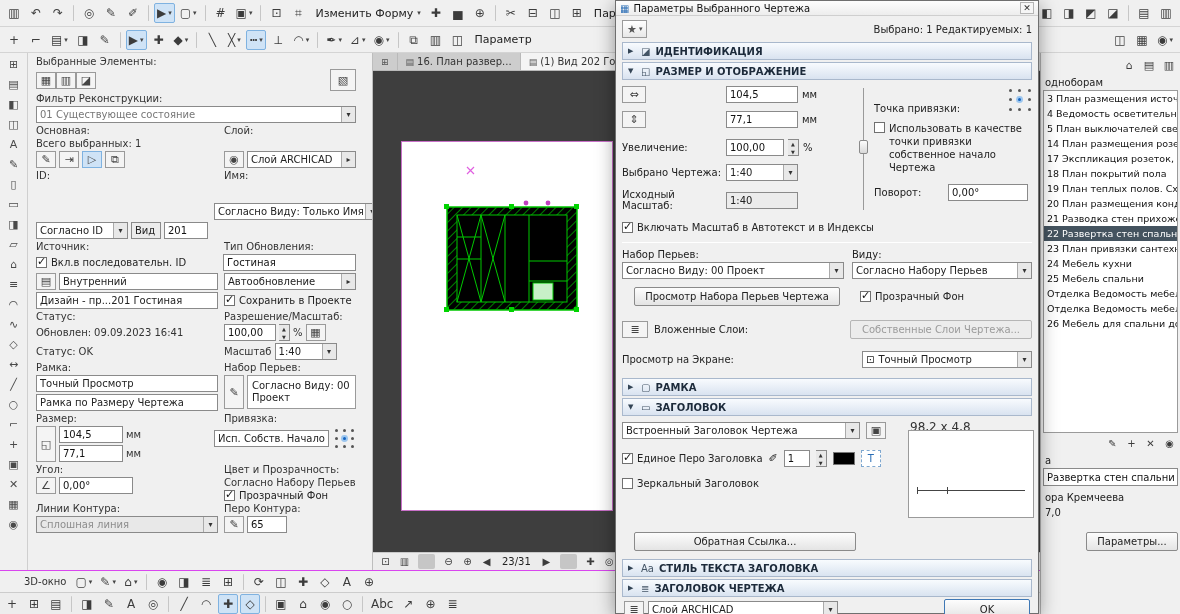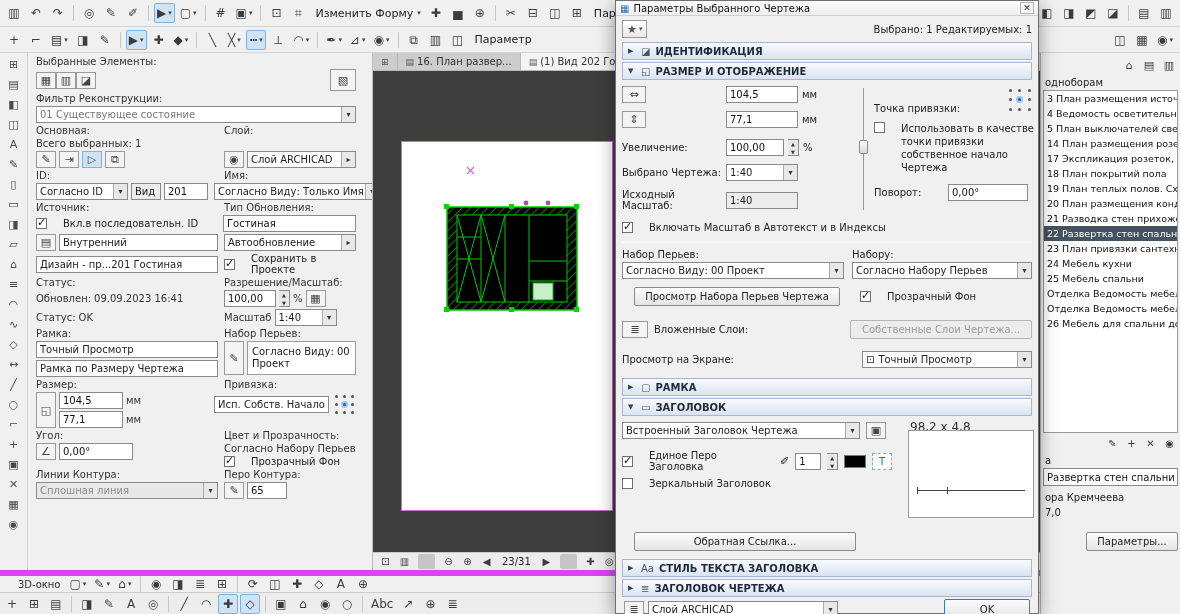--- a/index.html
+++ b/index.html
@@ -16,21 +16,21 @@
   .tbtn.active{background:#cfe3f6;border-color:#7fb2e0}
   .tbtn.sep{min-width:1px;width:1px;height:16px;padding:0;margin:0 3px;background:#c6c6c6;border:none}
   .spacer{flex:1}
   .field,.combo,.flat{background:#fff;border:1px solid #8a8a8a;height:17px;display:flex;align-items:center;padding:0 3px;font-size:10px;white-space:nowrap;overflow:hidden}
   .combo{position:relative;padding-right:15px}
   .combo::after{content:"▾";position:absolute;right:0;top:0;bottom:0;width:13px;display:flex;align-items:center;justify-content:center;font-size:8px;color:#333;background:#e8e8e8;border-left:1px solid #aaa}
   .combo.side::after{content:"▸"}
   .btn{border:1px solid #8a8a8a;background:linear-gradient(#fdfdfd,#e4e4e4);height:19px;display:inline-flex;align-items:center;justify-content:center;padding:0 8px;font-size:10px;border-radius:2px}
   .btn.disabled{color:#9b9b9b;background:#ececec;border-color:#b5b5b5}
   input.fld{background:#fff;border:1px solid #8a8a8a;height:17px;font:10px "DejaVu Sans",sans-serif;padding:0 3px;color:#111}
-  .chk{display:inline-flex;gap:16px;align-items:center;font-size:10px}
+  .chk{display:inline-flex;gap:4px;align-items:center;font-size:10px}
   .chk .box{width:11px;height:11px;border:1px solid #707070;background:#fff;position:relative;flex:none}
   .chk.checked .box::after{content:"✓";position:absolute;left:0px;top:-3px;font-size:11px;color:#111}
   .chk.multiline{align-items:flex-start}
   .spin{display:inline-flex;flex-direction:column;width:11px;height:17px;border:1px solid #8a8a8a;border-left:none;background:#e8e8e8;font-size:5px;line-height:8px;text-align:center;color:#333}
   .icbox{display:inline-flex;align-items:center;justify-content:center;border:1px solid #9a9a9a;background:#f4f4f4;height:17px;min-width:20px;font-size:11px;color:#444}
   .glabel{font-size:10px;color:#333}
   .anchor{display:grid;grid-template-columns:repeat(3,1fr);width:24px;height:24px;background:transparent}
   .anchor i{width:3px;height:3px;background:#555;margin:auto;border-radius:50%}
   .anchor i.sel{background:#1565c0;box-shadow:0 0 0 2px #9cc6ef}
 
@@ -58,21 +58,21 @@
   .tabicon{font-size:9px;color:#555}
   #canvas{position:absolute;left:0;top:18px;right:0;bottom:0;background:#3e3e3e;overflow:hidden}
   #page-svg{position:absolute;left:28px;top:70px}
 
   
   #statusbar{position:absolute;left:373px;top:552px;width:667px;height:18px;background:#ececec;border-top:1px solid #c9c9c9;display:flex;align-items:center;gap:2px;padding:0 4px;z-index:1}
   #statusbar .tbtn{height:15px;min-width:17px;font-size:10px}
   #statusbar .lb{font-size:10px}
 
   
-  #bottom2{position:absolute;left:0;top:570px;width:1180px;height:22px;background:#f0f0f0;border-top:6px solid #d946ef;display:flex;align-items:center;gap:2px;padding:0 14px;z-index:2}
+  #bottom2{position:absolute;left:0;top:570px;width:1180px;height:22px;background:#f0f0f0;border-top:1px solid #d946ef;display:flex;align-items:center;gap:2px;padding:0 20px;z-index:2}
   #bottom2 .win-label{font-size:10px;color:#333;padding:0 4px;min-width:44px}
   #bottom3{position:absolute;left:0;top:592px;width:1180px;height:22px;background:#ededed;border-top:1px solid #cccccc;display:flex;align-items:center;gap:2px;padding:0 2px;z-index:2}
 
   
   #dialog{position:absolute;left:615px;top:0;width:424px;height:614px;background:#f0f0f0;border:1px solid #6f6f6f;box-shadow:0 4px 18px rgba(0,0,0,.4);z-index:30}
   .dtitle{height:15px;display:flex;align-items:center;gap:4px;padding:0 4px;background:linear-gradient(#fdfdfd,#ededed);border-bottom:1px solid #cfcfcf;font-size:10px;color:#111}
   .dtitle .appic{color:#2a6db5;font-size:10px}
   .dtitle .wbtn{width:14px;height:12px;display:flex;align-items:center;justify-content:center;font-size:9px;border:1px solid #b5b5b5;background:#f6f6f6;color:#333}
   .dhead{display:flex;align-items:center;margin:4px 6px 4px 6px}
   .starbtn{display:inline-flex;align-items:center;border:1px solid #9a9a9a;background:linear-gradient(#fff,#e8e8e8);height:18px;padding:0 4px;gap:2px;font-size:11px;color:#555}
@@ -438,21 +438,21 @@
         </div>
     </div>
     <div class="lp-row">
       <div class="lp-l">
         <div class="combo" style="width:92px">
             <span>Согласно ID</span>
           </div>
         <div class="field" style="width:30px;background:#ececec">
             <span>Вид</span>
           </div>
-        <input class="fld" style="width: 44px;" value="201">
+        <input class="fld" style="width: 44px; margin-top: 39px;" value="201">
       </div>
       <div class="lp-r">
         <div class="combo" style="flex:1">
             <span>Согласно Виду: Только Имя</span>
           </div>
       </div>
     </div>
     <div class="lp-row">
       <div class="lp-l">
           <span class="glabel">Источник:</span>
@@ -969,21 +969,21 @@
     <div class="dbody" style="margin-top:8px">
       <span class="chk checked">
         <span class="box"></span>
         <span class="cl">Включать Масштаб в Автотекст и в Индексы</span>
       </span>
     </div>
     <div class="hr"></div>
 
     <div class="dbody" style="display:flex">
       <span class="dlabel" style="width:230px">Набор Перьев:</span>
-      <span class="dlabel">Набору:</span>
+      <span class="dlabel">Виду:</span>
     </div>
     <div class="dbody" style="display:flex;gap:8px">
       <div class="combo" style="width:222px">
           <span>Согласно Виду: 00 Проект</span>
         </div>
       <div class="combo" style="flex:1">
           <span>Согласно Набору Перьев</span>
         </div>
     </div>
     <div class="dbody" style="display:flex;gap:8px;margin-top:8px">

